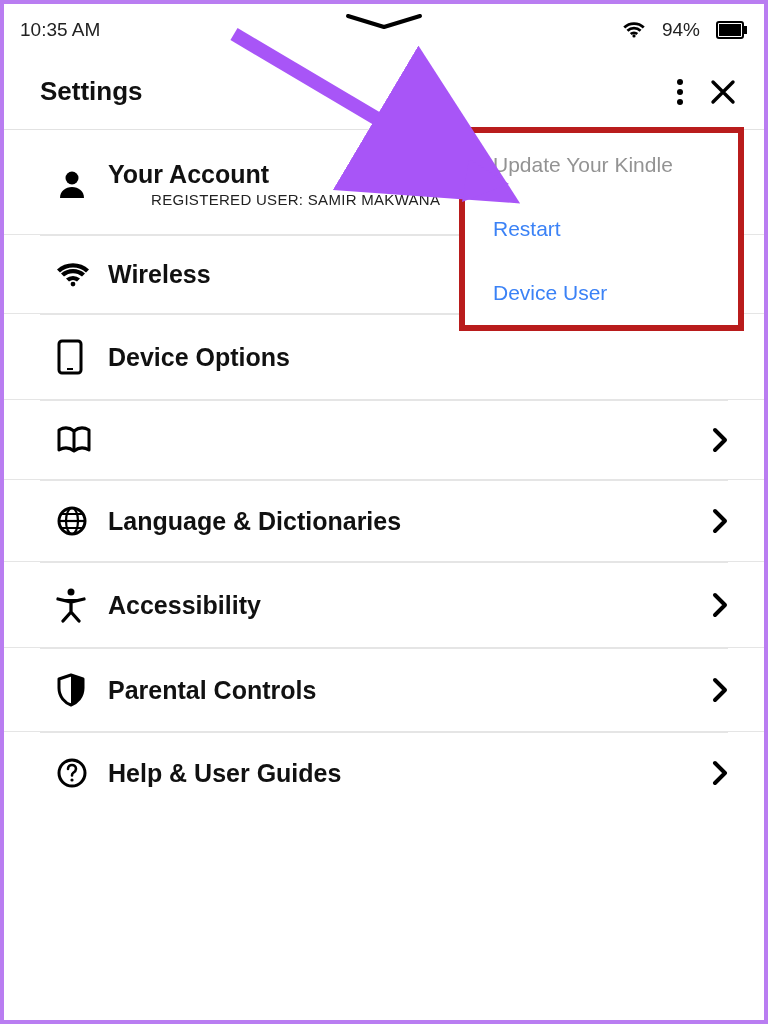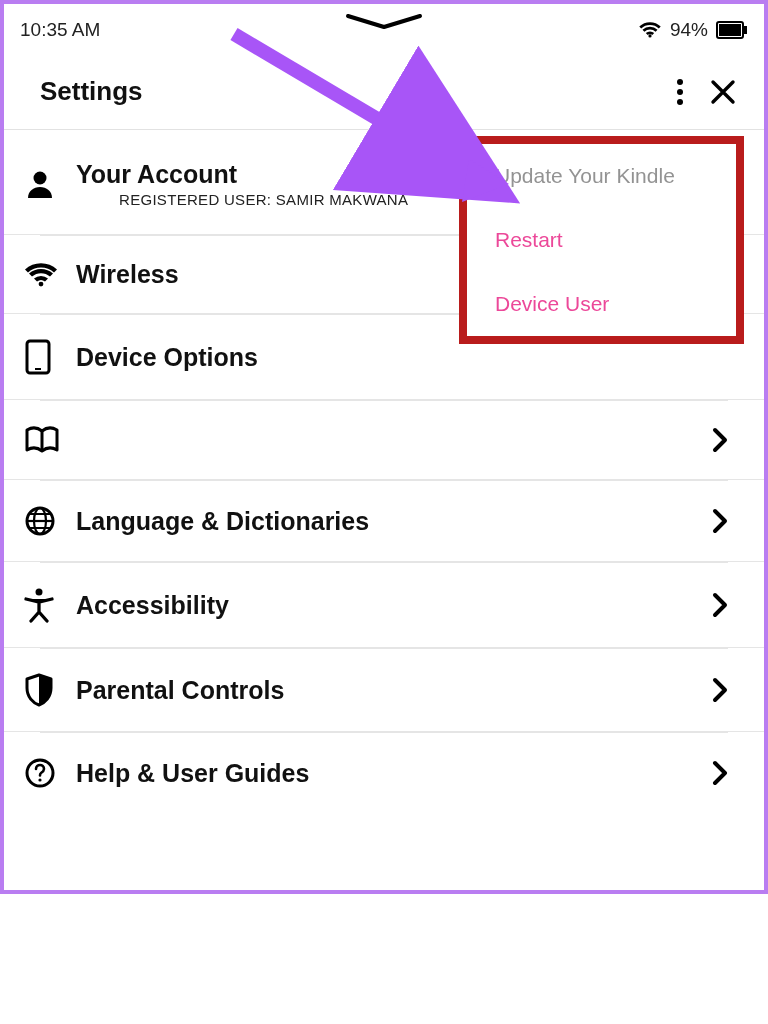--- a/index.html
+++ b/index.html
@@ -1,39 +1,39 @@
 <!DOCTYPE html>
 <html><head>
 <meta charset="utf-8">
 <style>
   * { box-sizing: border-box; margin: 0; padding: 0; }
   html, body { width: 768px; height: 1024px; font-family: -apple-system, Helvetica, Arial, sans-serif; background: #fff; }
-  .frame { width: 768px; height: 894px; border: 4px solid #b97df1; position: relative; background: #fff; }
+  .frame { width: 768px; height: 1024px; border: 4px solid #b97df1; position: relative; background: #fff; }
   .statusbar { display: flex; align-items: center; justify-content: space-between; padding: 6px 16px 0 16px; height: 46px; }
   .statusbar .left { font-size: 19px; color: #222; }
-  .statusbar .right { display: flex; align-items: center; gap: 8px; font-size: 19px; color: #222; }
+  .statusbar .right { display: flex; align-items: center; gap: 16px; font-size: 19px; color: #222; }
   .pulltab { position: absolute; left: 50%; top: 8px; transform: translateX(-50%); }
   .header { display: flex; align-items: center; justify-content: space-between; padding: 26px 28px 22px 36px; gap: 39px; }
   .header-title { font-size: 26px; font-weight: 700; color: #111; }
   .header-right { display: flex; align-items: center; gap: 26px; }
   .divider-full { height: 1px; background: #e2e2e2; width: 100%; }
   .list { padding: 0 0 0 0; }
   .row { display: flex; align-items: center; padding: 24px 28px 24px 36px; border-bottom: 1px solid #e6e6e6; margin: 0 28px 0 28px; }
   .row:first-child { padding-top: 30px; padding-bottom: 26px; }
   .row .icon-slot { width: 52px; display: flex; align-items: center; }
   .row .labels { flex: 1; display: flex; flex-direction: column; }
   .row .title { font-size: 25px; font-weight: 700; color: #111; }
   .row .subtitle { font-size: 15px; letter-spacing: 0.3px; color: #222; margin-top: 2px; margin-left: 43px; }
-  .row { margin-left: 0; margin-right: 0; padding-left: 20px; padding-right: 36px; }
+  .row { margin-left: 0; margin-right: 0; padding-left: 52px; padding-right: 36px; }
   .list .row { border-bottom: 1px solid #e5e5e5; }
   .chev { margin-left: auto; }
   .menu-popup {
-    position: absolute; top: 132px; right: 20px; width: 285px; background: #fff; border: 8px solid #b91c1c; z-index: 5;
+    position: absolute; top: 123px; right: 20px; width: 285px; background: #fff; border: 6px solid #b91c1c; z-index: 5;
   }
-  .menu-popup .menu-item { padding: 20px 28px; font-size: 21px; color: #ec4899; }
+  .menu-popup .menu-item { padding: 20px 28px; font-size: 21px; color: #3b82f6; }
   .menu-popup .menu-item.disabled { color: #939393; }
   .annotation-arrow { position: absolute; z-index: 10; pointer-events: none; }
   svg { display: block; }
   .row-sep { height:1px; background:#e5e5e5; margin: 0 36px; }
 </style>
 </head>
 <body>
 <div class="frame">
 
 <div class="statusbar">

